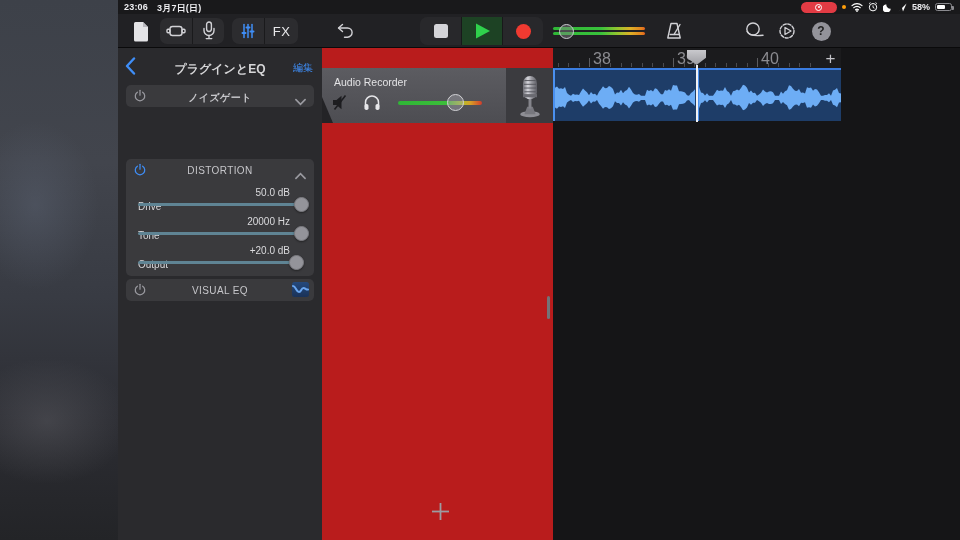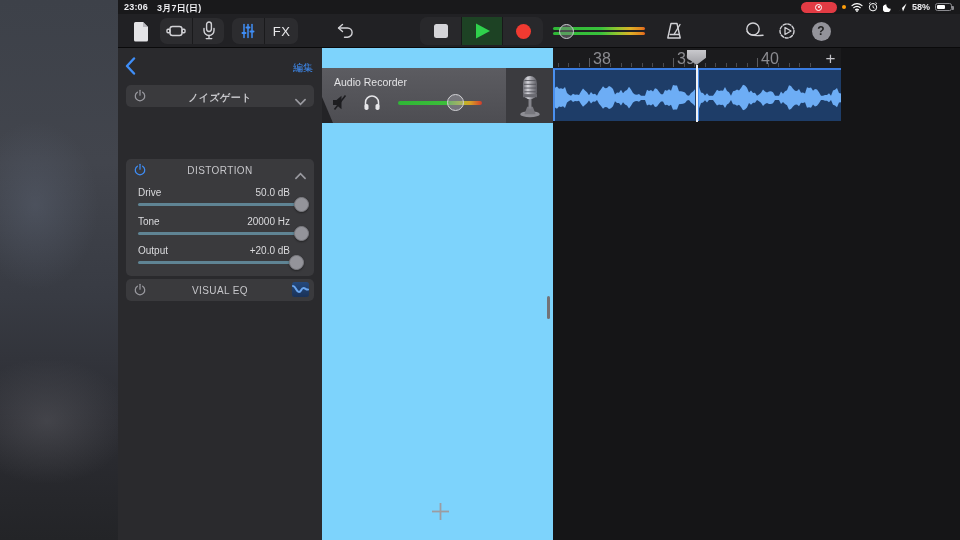--- a/index.html
+++ b/index.html
@@ -61,30 +61,30 @@
   .pp-title { position:absolute; left:0; right:0; top:13px; text-align:center; color:#d6d6d8; font-size:12px; font-weight:bold; }
   .pp-edit { position:absolute; right:9px; top:13px; color:#3f8ef7; font-size:10px; }
   .pp-back { position:absolute; left:7px; top:9px; }
   .prow { position:absolute; left:8px; width:188px; height:22px; background:#3a3a3d; border-radius:5px; }
   .prow .plabel { position:absolute; left:0; right:0; top:6px; text-align:center; color:#c6c6ca; font-size:10px; letter-spacing:.4px; }
   .prow .power { position:absolute; left:7px; top:4px; }
   .prow .chev { position:absolute; right:8px; top:7px; }
   .pw-gray { stroke:#9a9aa0; } .pw-blue { stroke:#3f8ef7; }
   .dist-card { position:absolute; left:8px; top:111px; width:188px; height:117px; background:#3a3a3d; border-radius:5px; }
   .param { position:absolute; left:12px; width:164px; }
-  .param .pl { position:absolute; left:0; top:0; color:#dadadd; font-size:10px; }
+  .param .pl { position:absolute; left:0; top:14px; color:#dadadd; font-size:10px; }
   .param .pv { position:absolute; right:12px; top:0; color:#dadadd; font-size:10px; }
   .param .ptrack { position:absolute; left:0; top:16px; width:164px; height:3px; border-radius:2px; background:#5f8494; }
   .param .pknob { position:absolute; top:10px; width:15px; height:15px; border-radius:50%;
     background:#94949a; border:1px solid #7c7c82; box-shadow:0 1px 2px rgba(0,0,0,.4); }
   .eq-thumb { position:absolute; right:5px; top:3px; width:17px; height:15px; border-radius:2.5px;
     background:linear-gradient(180deg,#25497c,#1a3258); overflow:hidden; }
 
   
-  .track-area { position:absolute; left:204px; top:48px; width:231px; height:492px; background:#7dd3fc; }
+  .track-area { position:absolute; left:204px; top:48px; width:231px; height:492px; background:#b91c1c; }
   .track-header { position:absolute; left:0; top:20px; width:231px; height:55px;
     background:linear-gradient(180deg,#5c5c61,#4d4d52); }
   .th-wedge { position:absolute; left:0; bottom:0; width:0; height:0;
     border-left:11px solid #232326; border-top:26px solid transparent; }
   .th-name { position:absolute; left:12px; top:8px; color:#e3e3e5; font-size:10.5px; }
   .th-icons { position:absolute; left:10px; top:26px; display:flex; gap:12px; align-items:center; }
   .vol-slider { position:absolute; left:76px; top:33px; width:84px; height:4px; border-radius:2px;
     background:linear-gradient(90deg,#2fb636 0%, #3cbe3a 58%, #a8c52d 74%, #d7a026 86%, #d4522b 97%, #cf3b2e 100%); }
   .vol-knob { position:absolute; top:-7px; width:17px; height:17px; border-radius:50%;
     background:rgba(160,160,166,.45); border:1.5px solid #d2d2d6; }
@@ -256,20 +256,21 @@
       </div>
     </div>
 
     <div class="plugin-panel">
       <div class="pp-header">
         <span class="pp-back">
           <svg width="11" height="18" viewBox="0 0 11 18">
               <path d="M9 1.5 2 9l7 7.5" stroke="#3f8ef7" stroke-width="2.4" fill="none" stroke-linecap="round" stroke-linejoin="round"></path>
             </svg>
         </span>
+        <div class="pp-title">プラグインとEQ</div>
         <div class="pp-edit">編集</div>
       </div>
 
       <div class="prow" style="top:37px;font-weight:bold;">
         <span class="power">
           <svg width="14" height="14" viewBox="0 0 16 16">
               <g class="icon-stroke pw-gray" stroke-width="1.6">
                 <line x1="8" y1="1.5" x2="8" y2="7"></line>
                 <path d="M5 3.6a5.4 5.4 0 1 0 6 0" fill="none"></path>
               </g>

